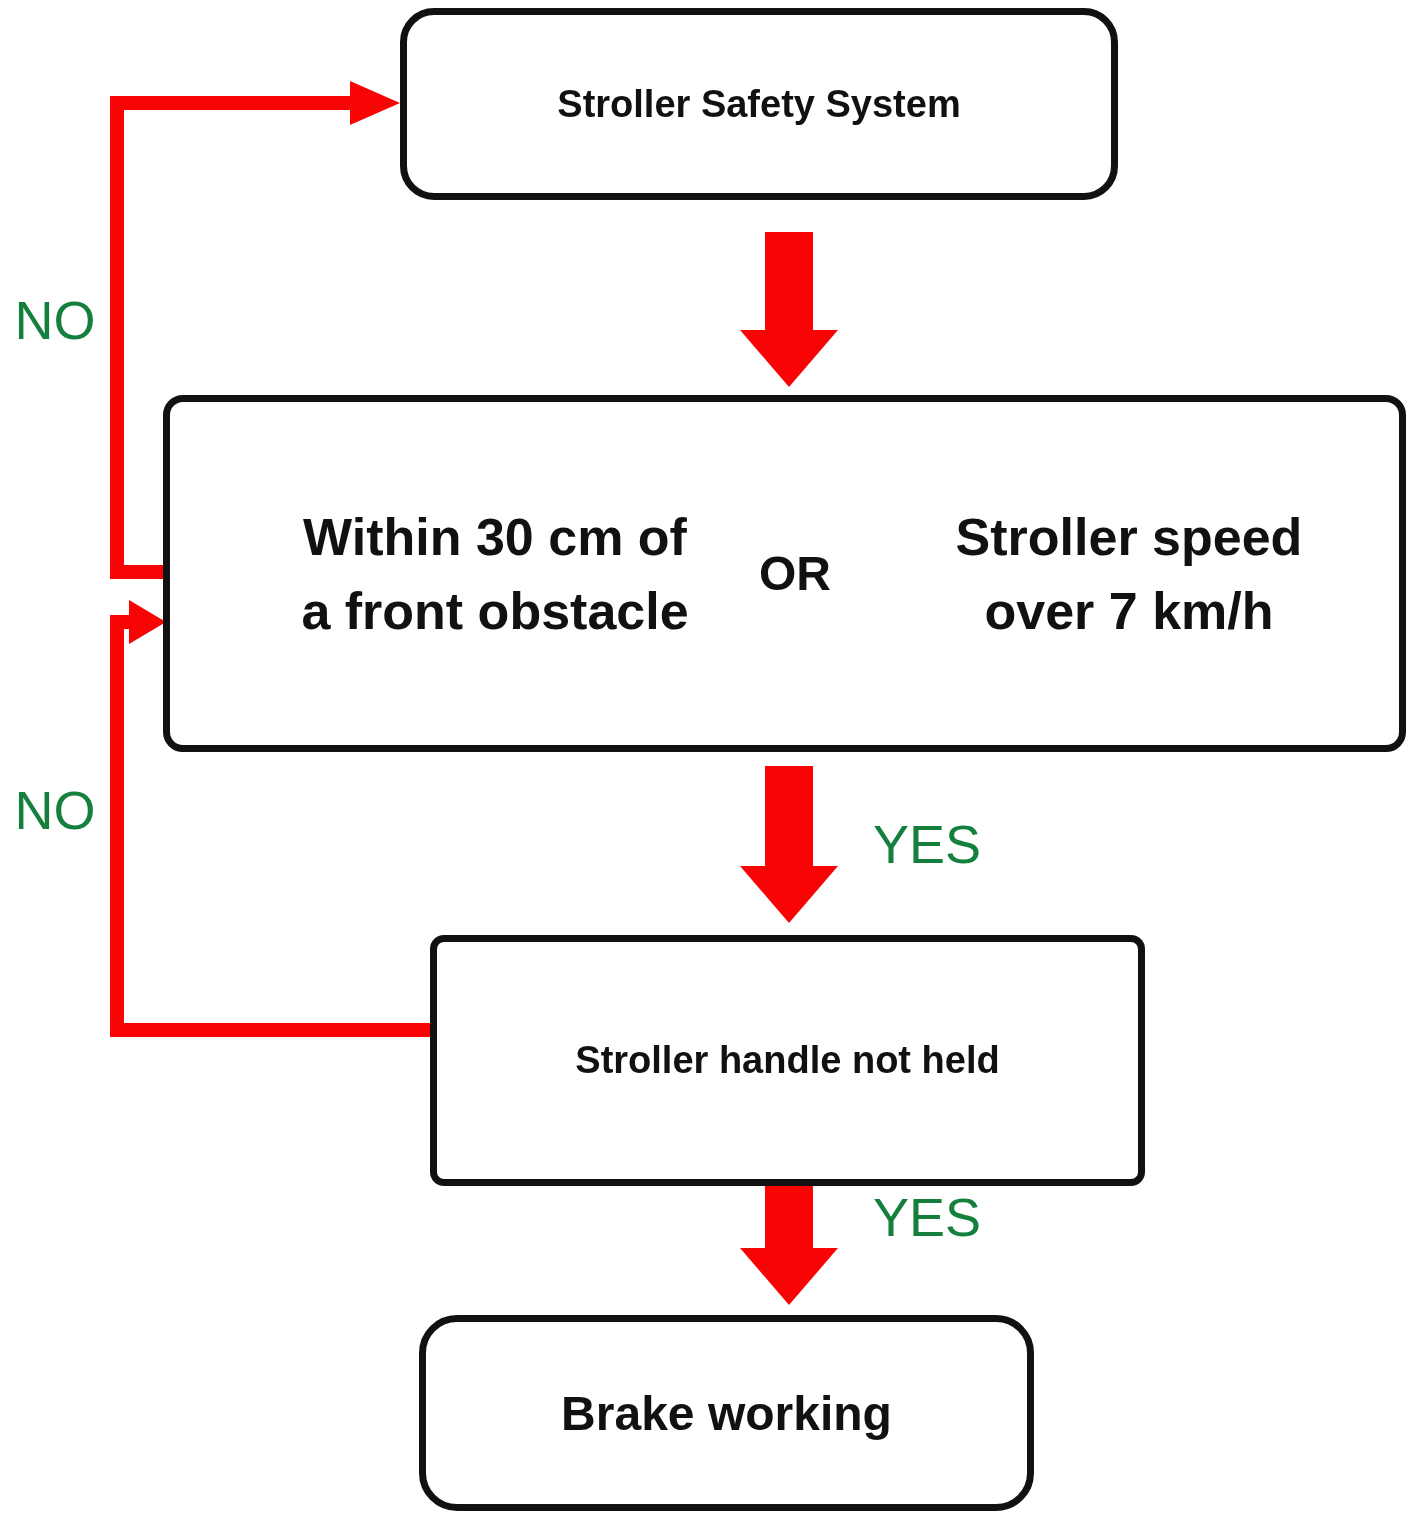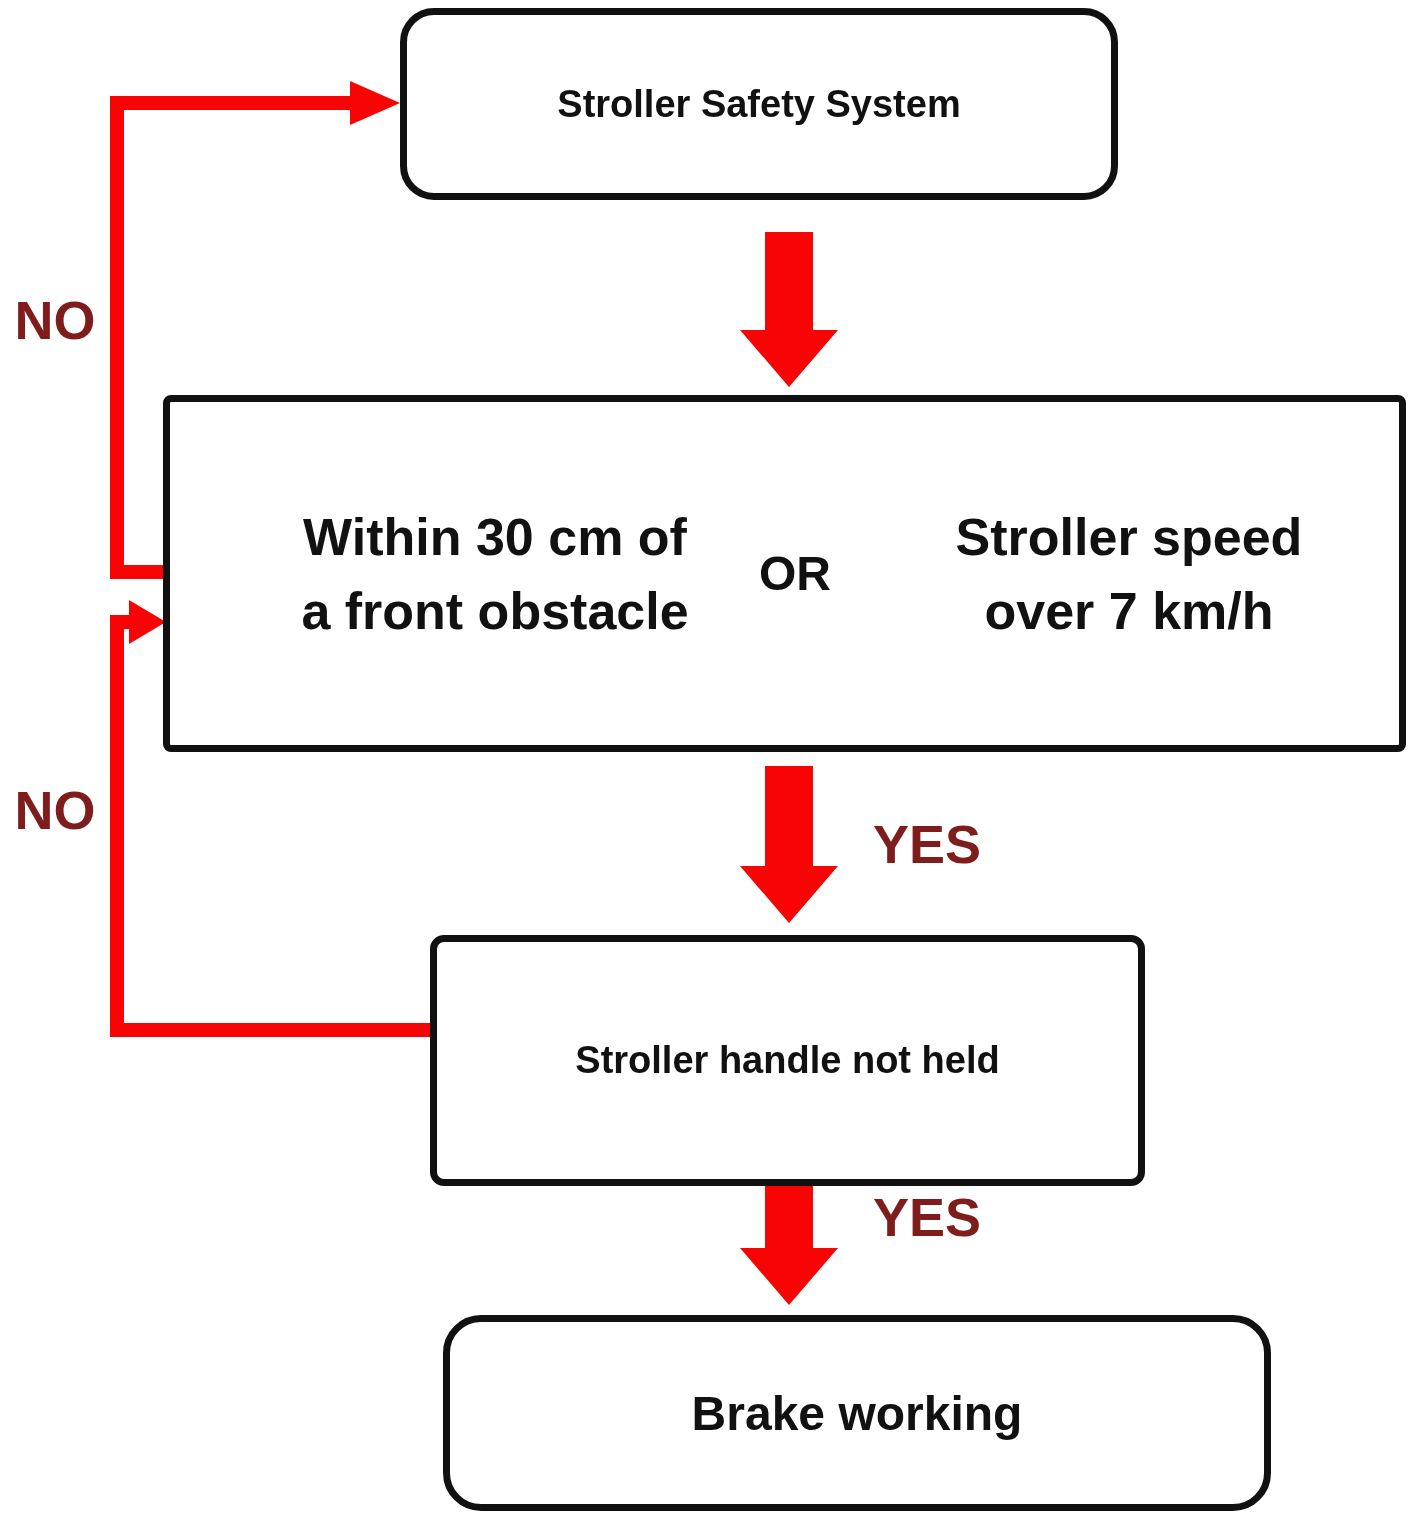--- a/index.html
+++ b/index.html
@@ -42,21 +42,21 @@
   #node-start {
     left: 400px; top: 8px;
     width: 718px; height: 192px;
     border-radius: 34px;
     font-size: 38px;
   }
 
   #node-condition1 {
     left: 163px; top: 395px;
     width: 1243px; height: 357px;
-    border-radius: 8px;
+    border-radius: 20px;
     font-size: 52px;
   }
   #node-condition1 .cond-left {
     position: absolute;
     left: 45px; top: 0;
     width: 560px; height: 100%;
     display: flex;
     flex-direction: column;
     align-items: center;
     justify-content: center;
@@ -84,31 +84,31 @@
   }
 
   #node-condition2 {
     left: 430px; top: 935px;
     width: 715px; height: 251px;
     border-radius: 14px;
     font-size: 38px;
   }
 
   #node-result {
-    left: 443px; top: 1315px;
-    width: 828px; height: 196px;
+    left: 419px; top: 1315px;
+    width: 615px; height: 196px;
     border-radius: 38px;
     font-size: 48px;
   }
 
   .edge-label {
     position: absolute;
-    font-weight: 700;
+    font-weight: 400;
     font-size: 54px;
-    color: #7f1d1d;
+    color: #15803d;
     text-align: center;
     line-height: 1.2;
   }
   #label-no-1  { left: 0px;   top: 288px;  width: 110px; }
   #label-no-2  { left: 0px;   top: 778px;  width: 110px; }
   #label-yes-1 { left: 862px; top: 812px;  width: 130px; }
   #label-yes-2 { left: 862px; top: 1185px; width: 130px; }
 </style>
 </head>
 <body>

